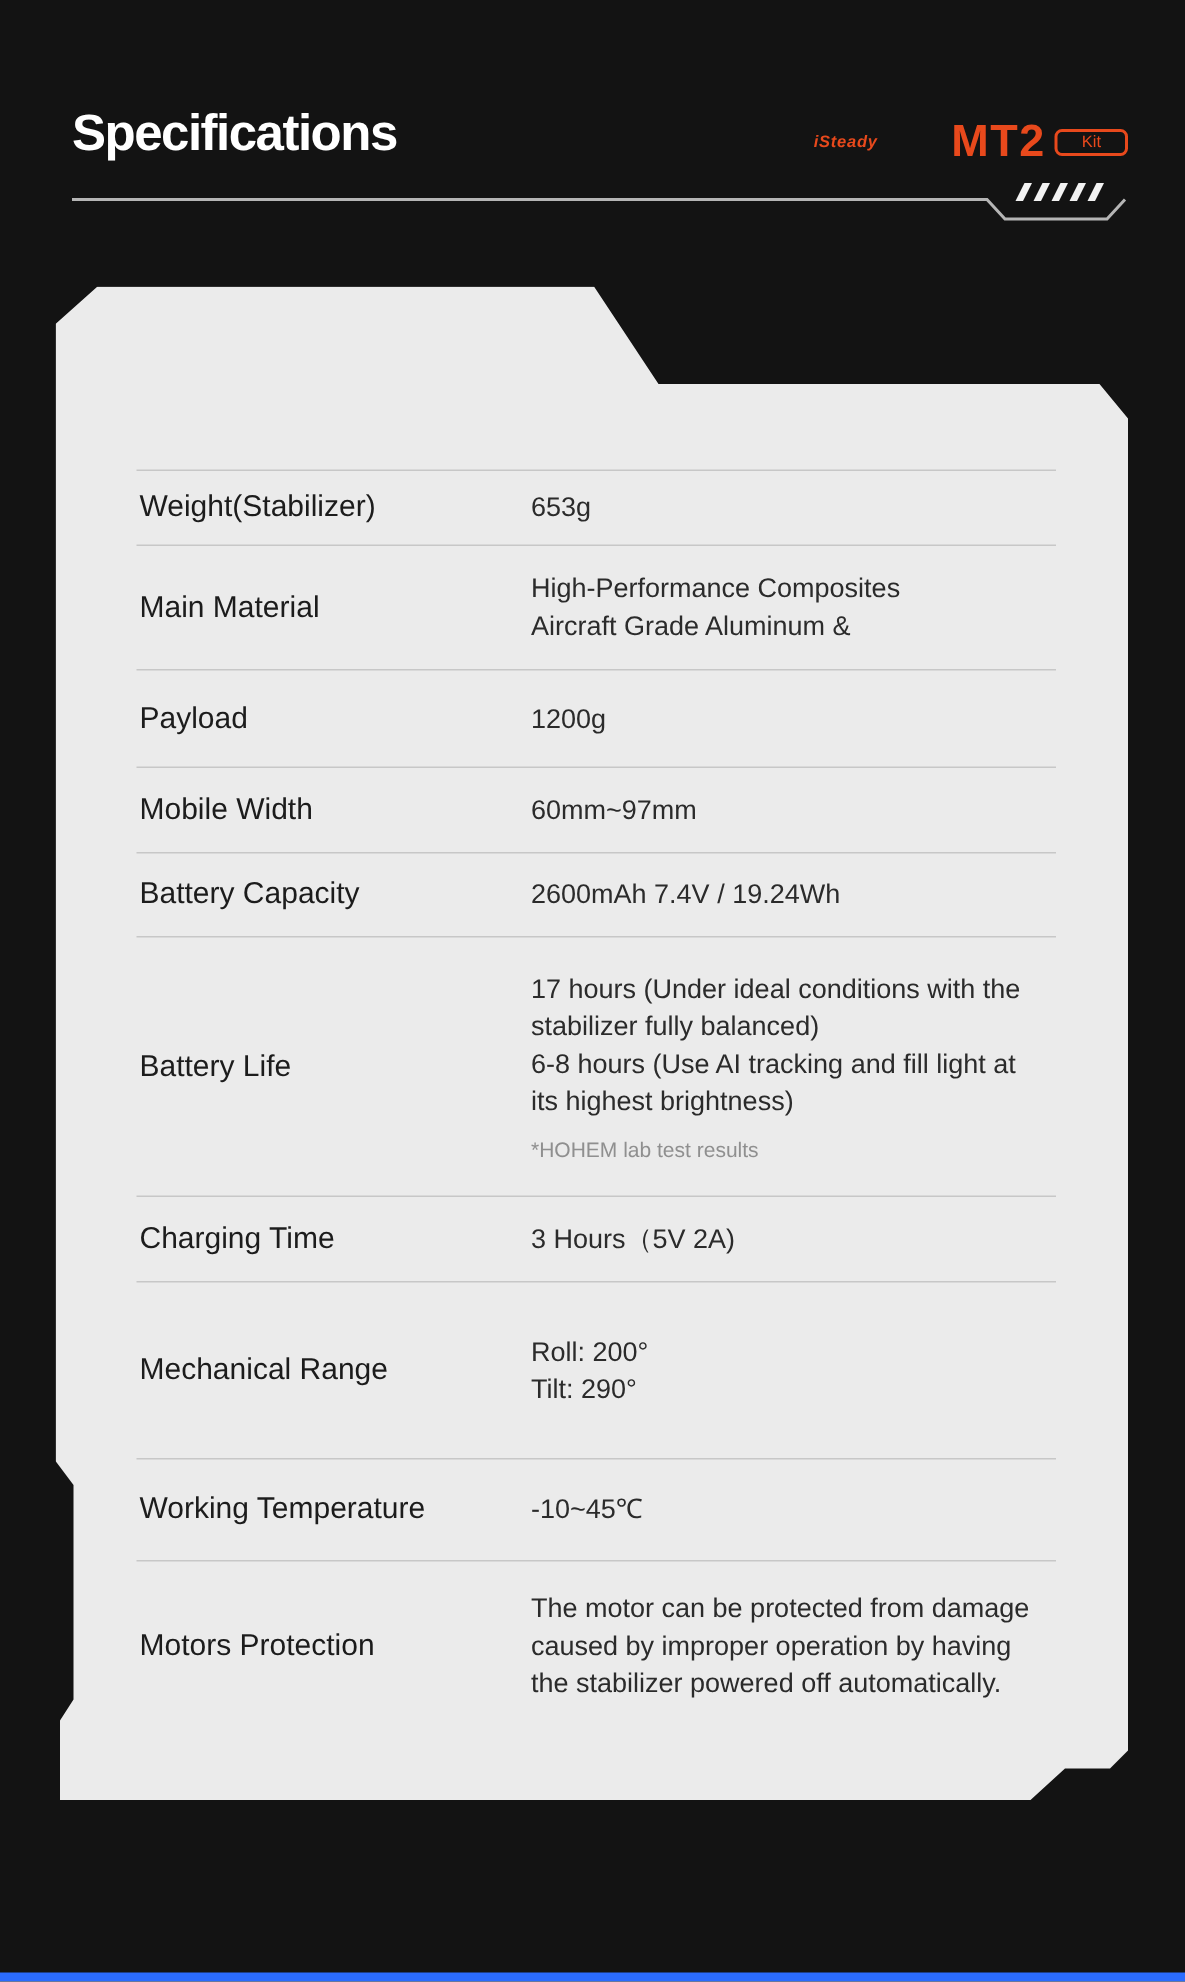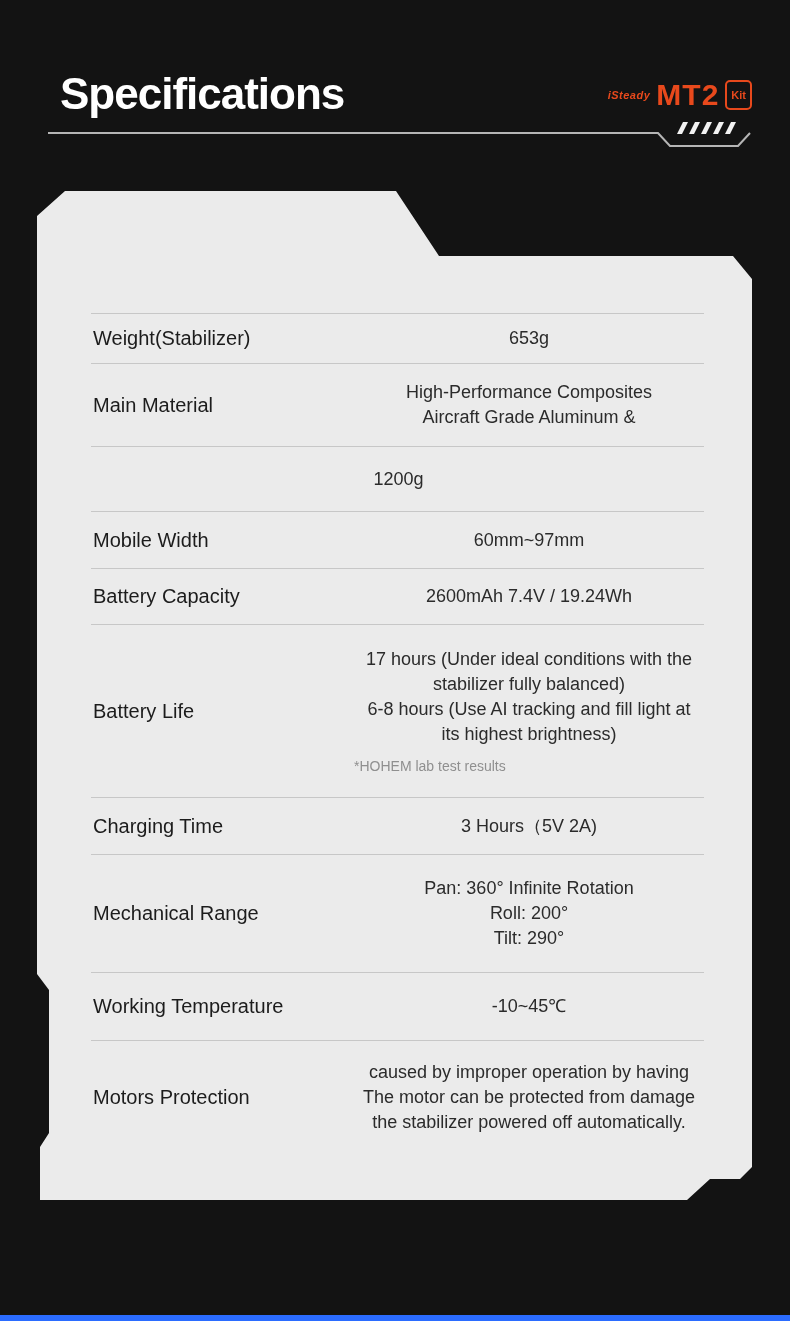--- a/index.html
+++ b/index.html
@@ -16,35 +16,35 @@
   *{margin:0;padding:0;box-sizing:border-box;}
   html,body{width:790px;height:1321px;}
   body{
     position:relative;
     background:var(--bg);
     font-family:"Liberation Sans", sans-serif;
     overflow:hidden;
   }
   
   .page-title{
-    position:absolute;left:60px;top:72px;
-    font-size:44px;font-weight:bold;color:#ffffff;
+    position:absolute;left:48px;top:72px;
+    font-size:34px;font-weight:bold;color:#ffffff;
     letter-spacing:-1px;line-height:1;
   }
   .brand{
     position:absolute;right:38px;top:80px;
     display:flex;align-items:center;gap:6px;
     color:var(--orange);
   }
   .brand-isteady{font-size:11px;font-weight:bold;font-style:italic;letter-spacing:.5px;}
-  .brand-model{font-size:30px;font-weight:800;letter-spacing:1px;line-height:1;}
+  .brand-model{font-size:30px;font-weight:800;letter-spacing:1px;line-height:1;margin-left:43px;}
   .brand-kit{
-    font-size:11px;font-weight:bold;
+    font-size:11px;font-weight:normal;
     border:2px solid var(--orange);border-radius:5px;
-    padding:0 4px;line-height:14px;height:30px;display:flex;align-items:center;
+    padding:0 16px;line-height:14px;height:18px;display:flex;align-items:center;
   }
   .header-divider{position:absolute;left:48px;top:112px;width:704px;height:40px;}
   
   .card{
     position:absolute;left:37px;top:191px;width:765px;height:1009px;
     background:var(--card);
     clip-path:polygon(
       28px 0, 359px 0, 402px 65px, 696px 65px, 715px 88px,
       715px 976px, 703px 988px, 673px 988px, 650px 1009px,
       3px 1009px, 3px 956px, 12px 942px, 12px 799px, 0 783px, 0 25px
@@ -60,21 +60,21 @@
     padding-left:2px;
   }
   .cell-label{
     flex:0 0 261px;
     font-size:20px;color:var(--label);line-height:1.25;
   }
   .cell-value{
     flex:1;
     font-size:18px;color:var(--value);
   }
-  .value-line{line-height:25px;text-align:center;}
+  .value-line{line-height:25px;}
   .value-note{font-size:14px;color:var(--note);line-height:18px;margin-top:10px;}
   .row-0{height:50px}
   .row-1{height:83px}
   .row-2{height:65px}
   .row-3{height:57px}
   .row-4{height:56px}
   .row-5{height:173px}
   .row-6{height:57px}
   .row-7{height:118px}
   .row-8{height:68px}
@@ -120,20 +120,21 @@
 
   <div class="row row-1">
     <div class="cell-label">Main Material</div>
     <div class="cell-value">
             <div class="value-line">High-Performance Composites</div>
             <div class="value-line">Aircraft Grade Aluminum &amp;</div>
           </div>
   </div>
 
   <div class="row row-2">
+    <div class="cell-label">Payload</div>
     <div class="cell-value">
             <div class="value-line">1200g</div>
           </div>
   </div>
 
   <div class="row row-3">
     <div class="cell-label">Mobile Width</div>
     <div class="cell-value">
             <div class="value-line">60mm~97mm</div>
           </div>
@@ -160,38 +161,37 @@
   <div class="row row-6">
     <div class="cell-label">Charging Time</div>
     <div class="cell-value">
             <div class="value-line">3 Hours（5V 2A)</div>
           </div>
   </div>
 
   <div class="row row-7">
     <div class="cell-label">Mechanical Range</div>
     <div class="cell-value">
-            <div class="value-line">Pan: 360° Infinite Rotation</div>
             <div class="value-line">Roll: 200°</div>
             <div class="value-line">Tilt: 290°</div>
           </div>
   </div>
 
   <div class="row row-8">
     <div class="cell-label">Working Temperature</div>
     <div class="cell-value">
             <div class="value-line">-10~45℃</div>
           </div>
   </div>
 
   <div class="row row-9">
     <div class="cell-label">Motors Protection</div>
     <div class="cell-value">
+            <div class="value-line">The motor can be protected from damage</div>
             <div class="value-line">caused by improper operation by having</div>
-            <div class="value-line">The motor can be protected from damage</div>
             <div class="value-line">the stabilizer powered off automatically.</div>
           </div>
   </div>
 </div>
   </main>
 
   <div class="bottom-accent-bar"></div>
 
 </div>
 

